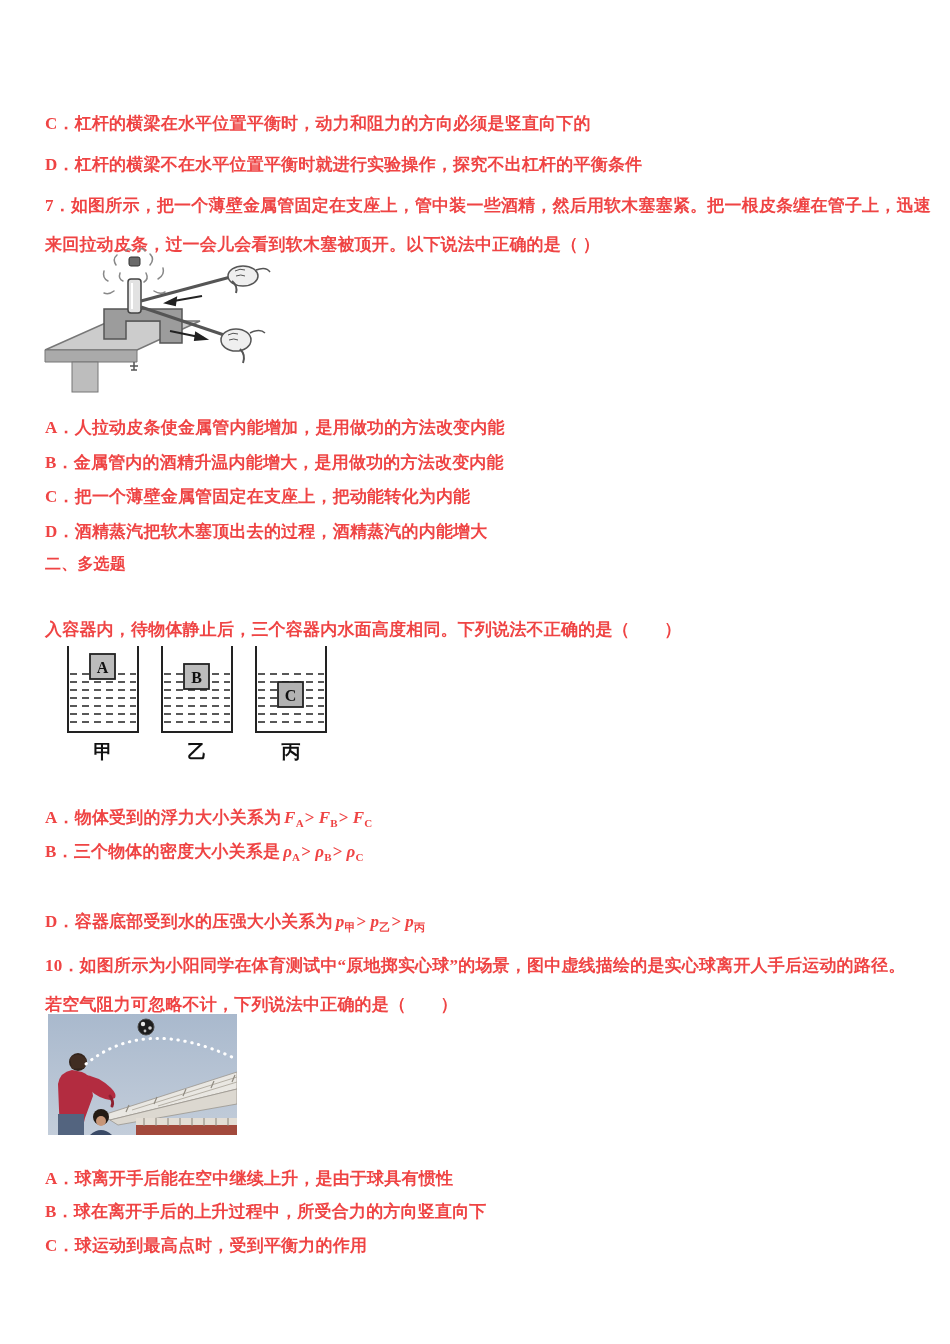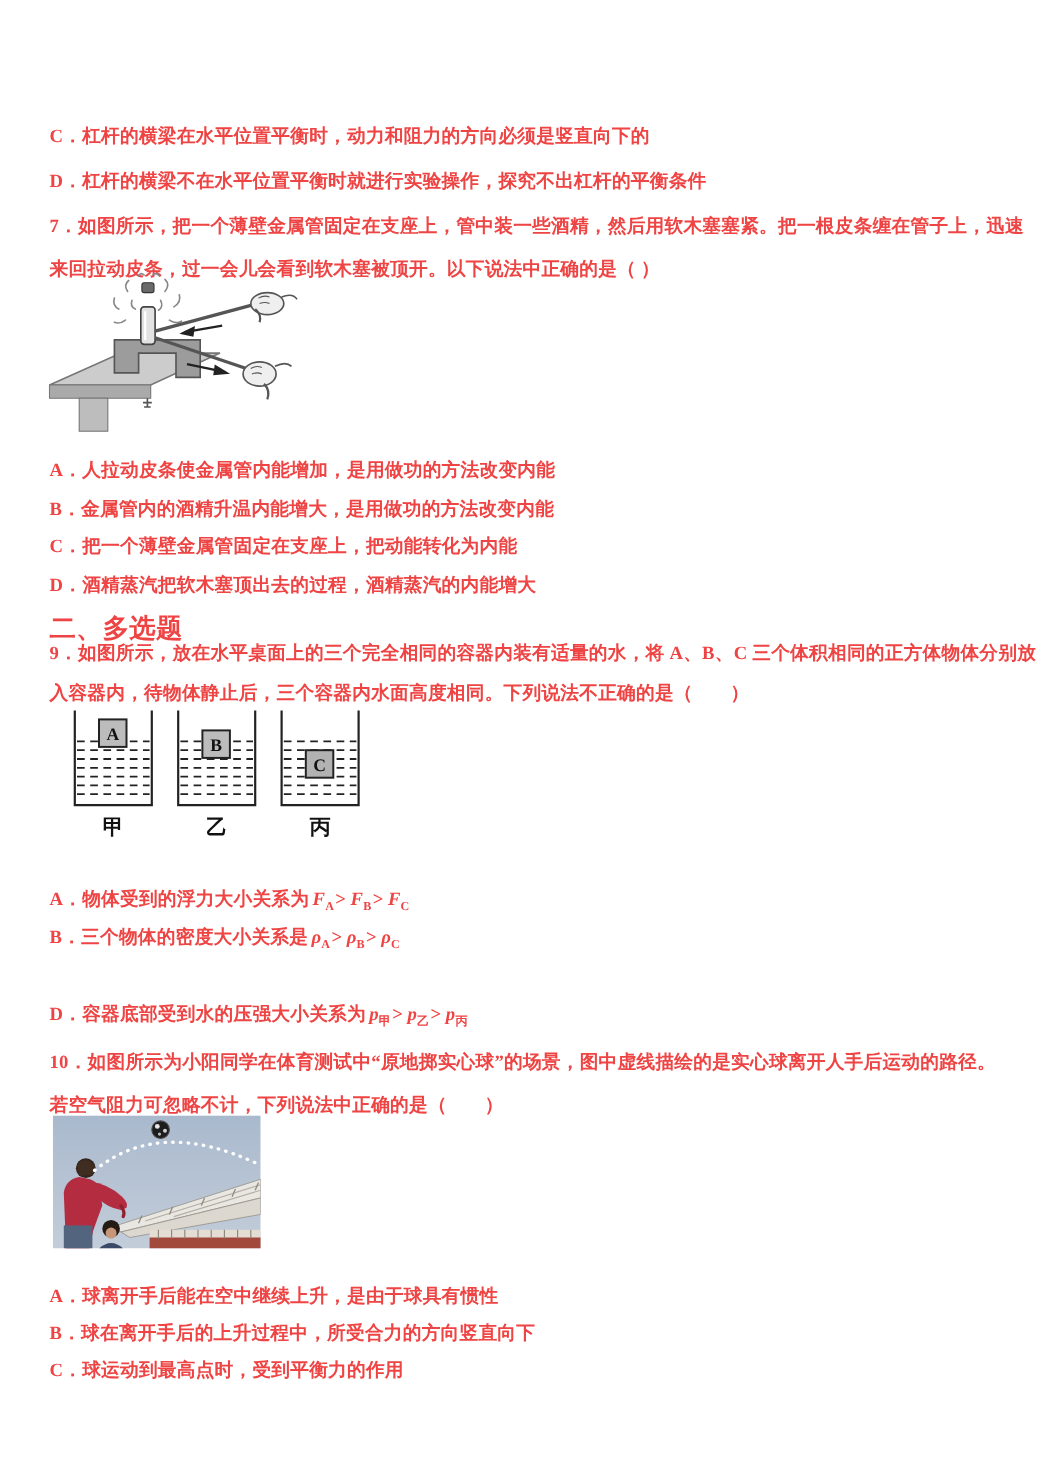--- a/index.html
+++ b/index.html
@@ -13,21 +13,21 @@
   }
   .line{
     position:absolute;
     left:45px;
     font-size:17px;
     font-weight:bold;
     line-height:22px;
     white-space:nowrap;
     letter-spacing:0.2px;
   }
-  .section-heading{font-size:24px;}
+  .section-heading{font-size:16px;}
   .fig{position:absolute;}
   .var{font-style:italic;font-weight:bold;padding-left:3px;}
   .opchar{font-weight:bold;padding:0 1px;}
   sub{font-size:11px;font-weight:bold;font-style:normal;}
   svg text{font-family:"Liberation Serif","DejaVu Serif",serif;}
 </style>
 </head>
 <body>
 
 <div class="page">
@@ -93,21 +93,20 @@
     </svg>
   </div>
 
   <p class="line" style="top:400px">A．人拉动皮条使金属管内能增加，是用做功的方法改变内能</p>
   <p class="line" style="top:435px">B．金属管内的酒精升温内能增大，是用做功的方法改变内能</p>
   <p class="line" style="top:469px">C．把一个薄壁金属管固定在支座上，把动能转化为内能</p>
   <p class="line" style="top:504px">D．酒精蒸汽把软木塞顶出去的过程，酒精蒸汽的内能增大</p>
 
   <p class="line section-heading" style="top:537px">二、多选题</p>
 
-  <p class="line" style="top:566px">9．如图所示，放在水平桌面上的三个完全相同的容器内装有适量的水，将 A、B、C 三个体积相同的正方体物体分别放</p>
   <p class="line" style="top:602px">入容器内，待物体静止后，三个容器内水面高度相同。下列说法不正确的是（　　）</p>
 
   <div class="fig" style="left:64px;top:644px;width:266px;height:120px">
     <svg width="266" height="120" viewBox="0 0 266 120">
       <g stroke="#222" stroke-width="2" fill="none">
 
         <path d="M4,2 L4,88 L74,88 L74,2"></path>
 
         <path d="M98,2 L98,88 L168,88 L168,2"></path>
 

